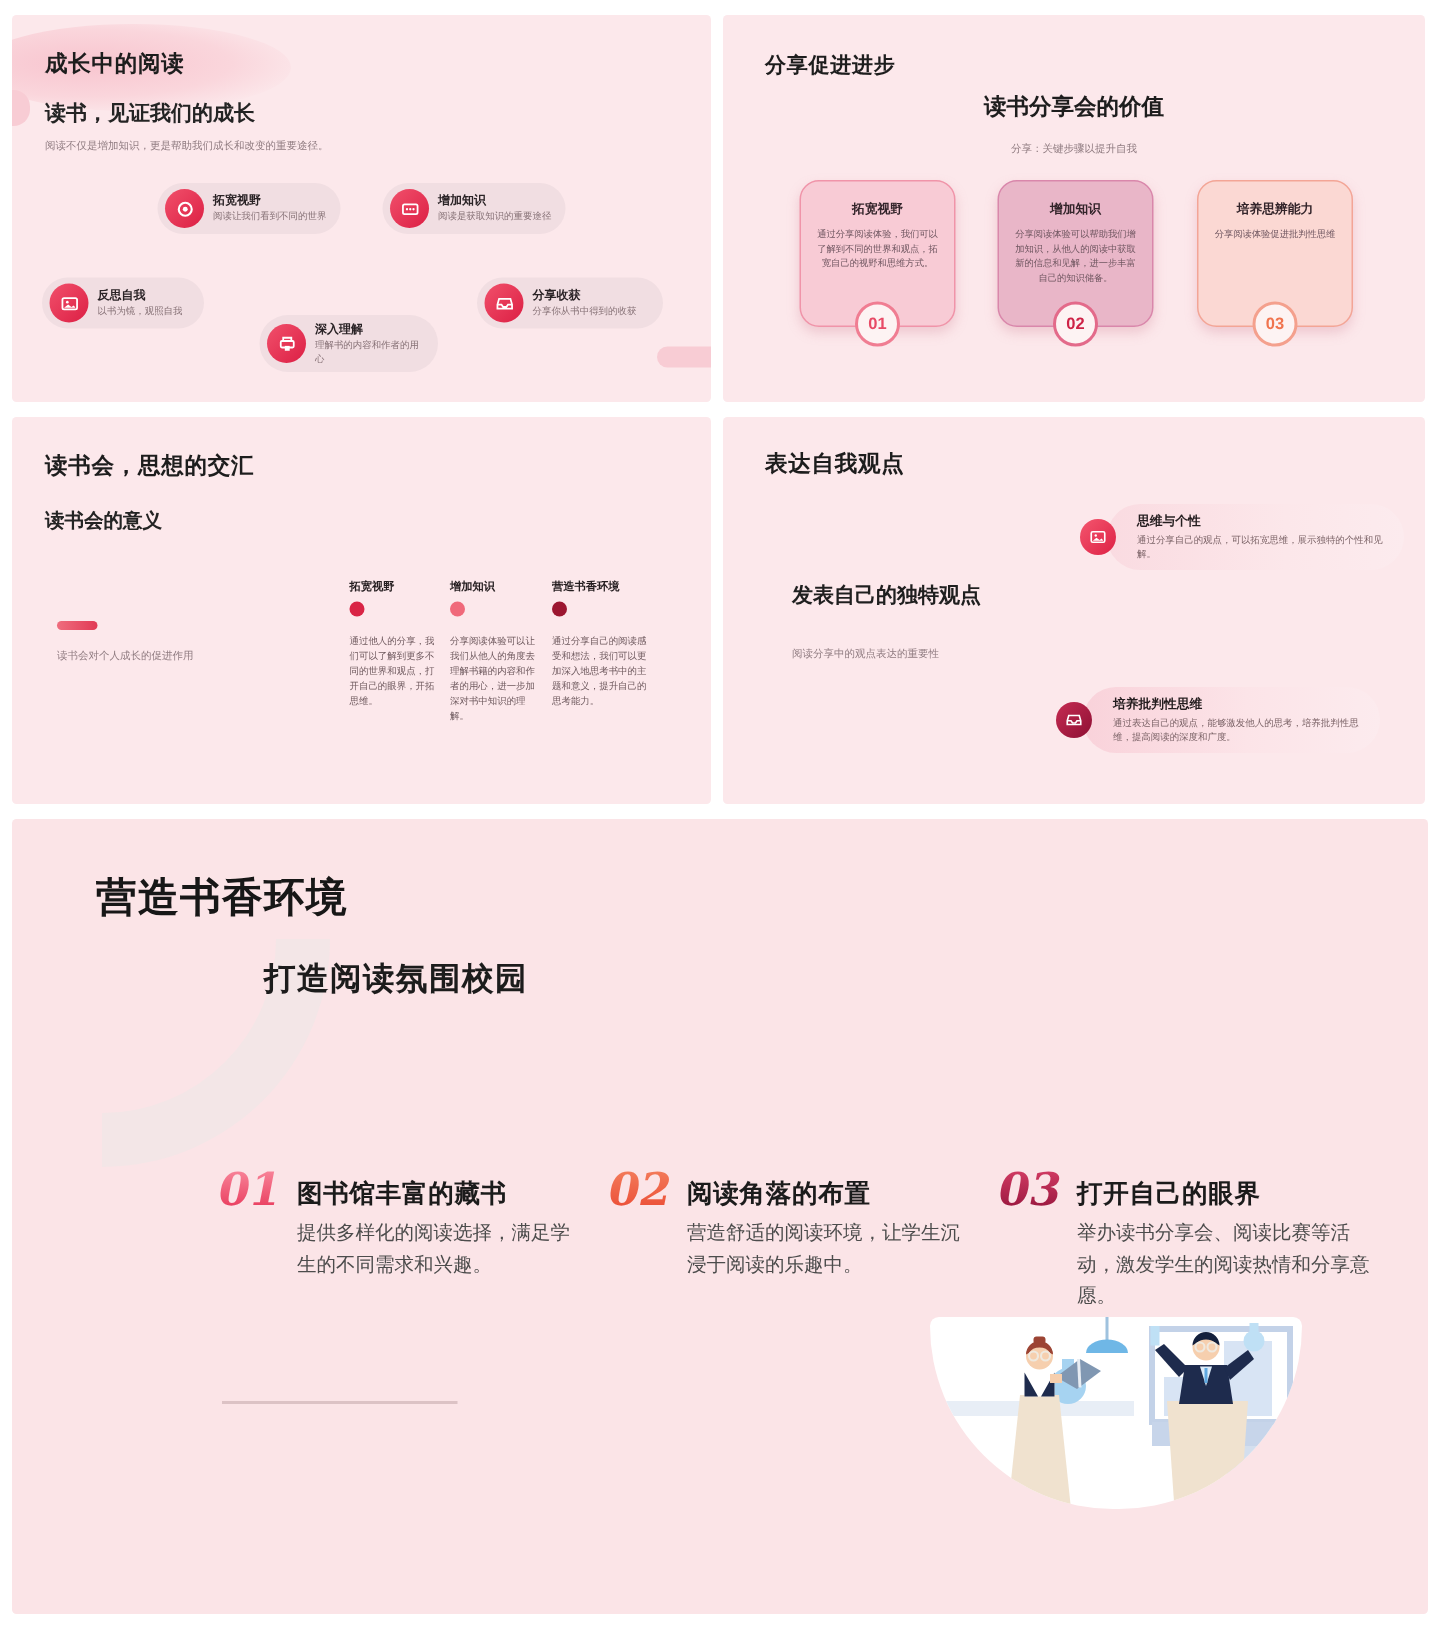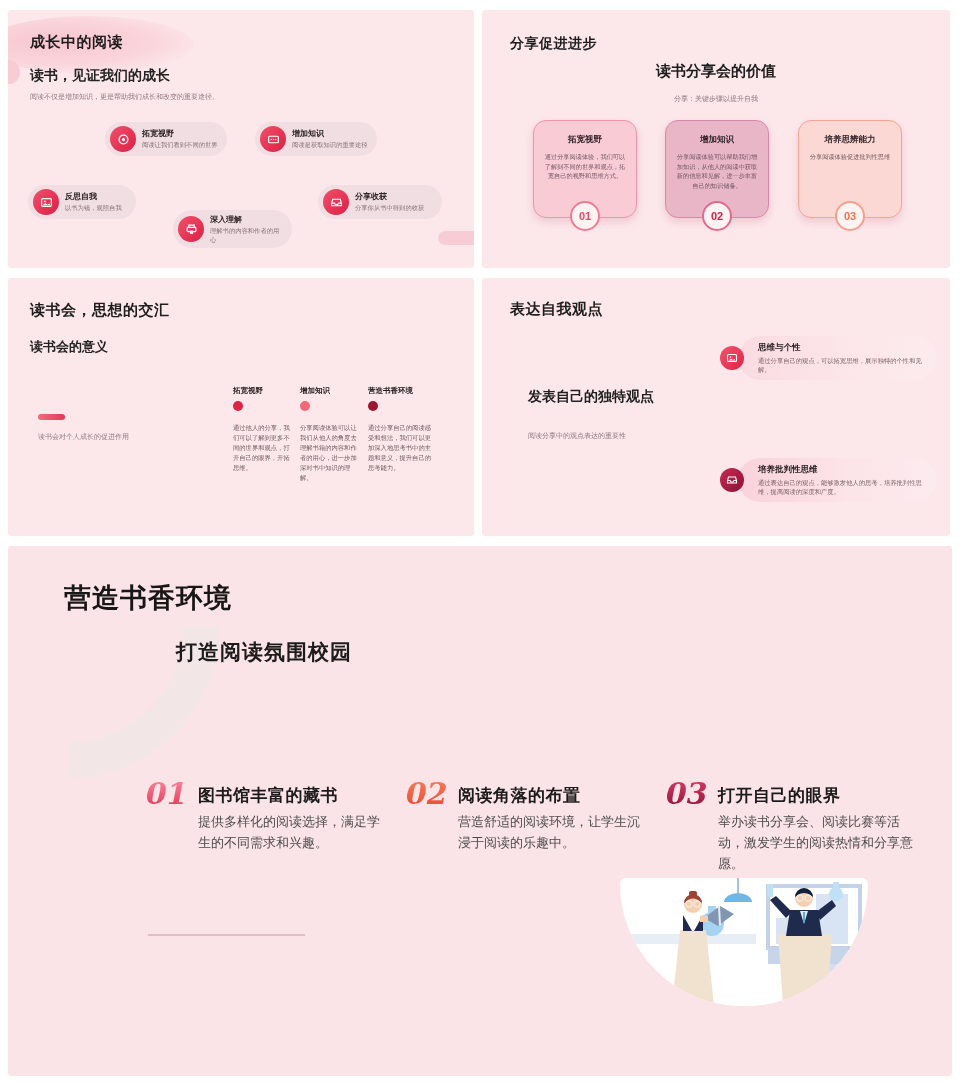--- a/index.html
+++ b/index.html
@@ -220,21 +220,21 @@
           <rect x="3" y="5" width="18" height="14" rx="2" fill="none" stroke="#fff" stroke-width="2.2"></rect>
           <circle cx="9" cy="10" r="1.6" fill="#fff"></circle>
           <path d="M5 17l5-4 4 3 3-2 2 3z" fill="#fff"></path>
         </svg>
     </div>
     <div class="vtext">
       <div class="vtitle">思维与个性</div>
       <div class="vdesc">通过分享自己的观点，可以拓宽思维，展示独特的个性和见解。</div>
     </div>
   </div>
-  <div class="vrow" style="left:238px; top:180px;">
+  <div class="vrow" style="left:222px; top:180px;">
     <div class="vrow-bg"></div>
     <div class="vicon ic-dark">
       <svg viewBox="0 0 24 24">
           <path d="M5 6h14l2 7v5H3v-5z" fill="none" stroke="#fff" stroke-width="2.2"></path>
           <path d="M3 13h5l2 3h4l2-3h5" fill="none" stroke="#fff" stroke-width="2.2"></path>
         </svg>
     </div>
     <div class="vtext">
       <div class="vtitle">培养批判性思维</div>
       <div class="vdesc">通过表达自己的观点，能够激发他人的思考，培养批判性思维，提高阅读的深度和广度。</div>

